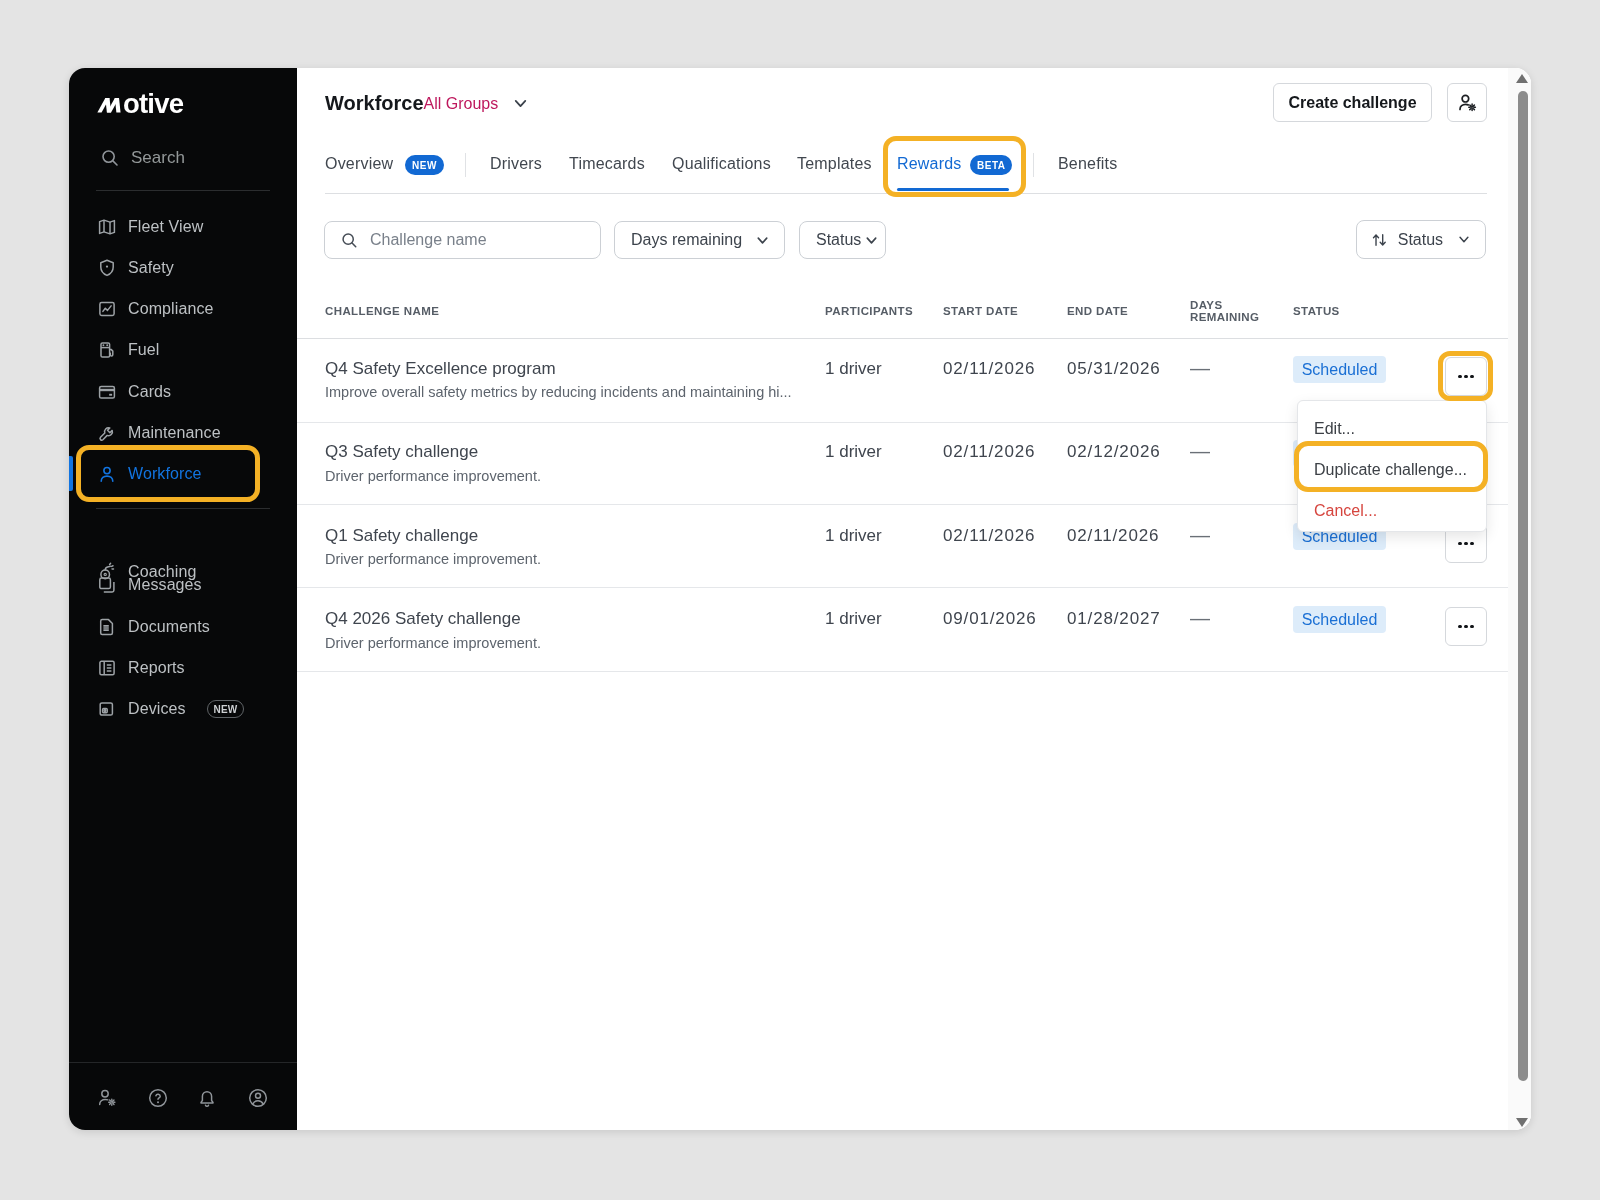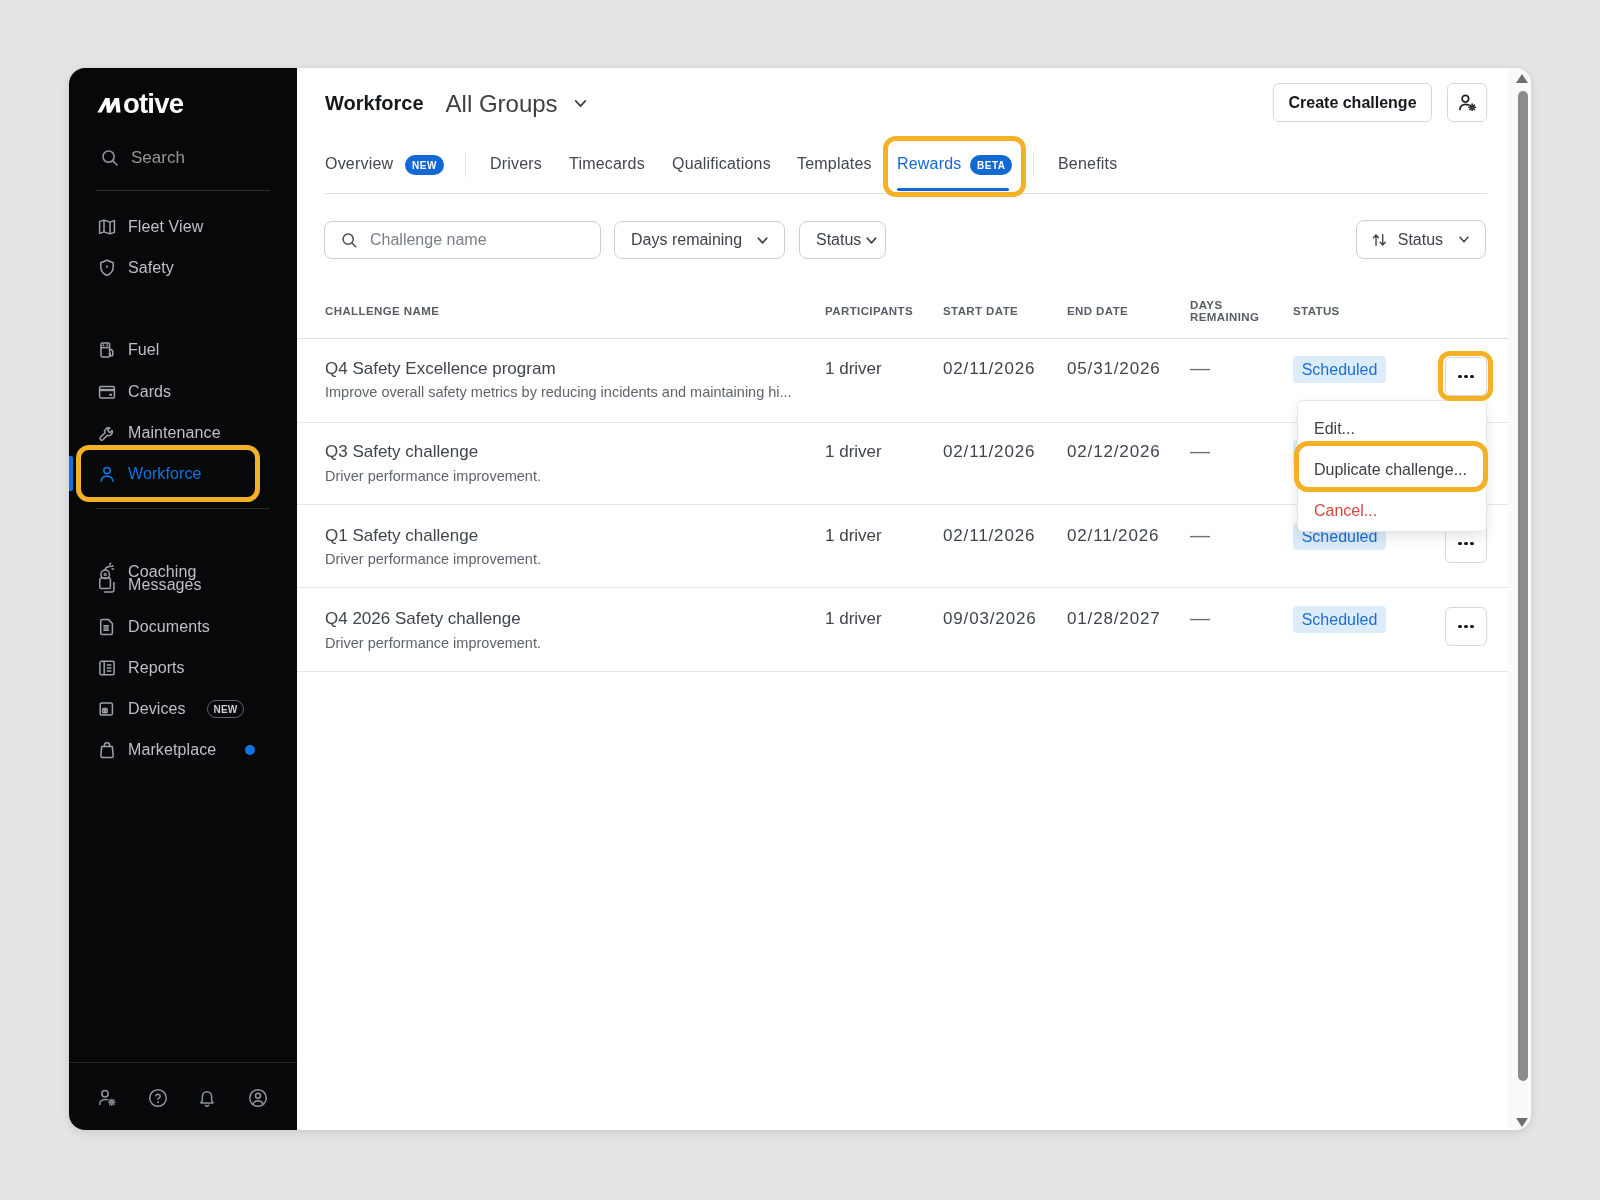--- a/index.html
+++ b/index.html
@@ -23,21 +23,21 @@
 .nav.act { color:#1274e0; }
 .bluebar { position:absolute; left:0; top:388px; width:4px; height:35px; background:#1274e0; border-radius:0 2px 2px 0; }
 .newpill { position:absolute; left:138px; width:37px; height:18px; border:1px solid #606467; border-radius:9px; color:#cdd0d3; font-size:10px; font-weight:bold; display:flex; align-items:center; justify-content:center; letter-spacing:.3px; }
 .bluedot { position:absolute; left:176px; width:10px; height:10px; border-radius:50%; background:#1274e0; }
 .bic { position:absolute; width:22px; height:22px; color:#8f9499; top:1019px; }
 
 .ring { position:absolute; border:5.5px solid #f4b125; background:transparent; }
 
 .hrow { position:absolute; left:28px; top:22px; height:27px; display:flex; align-items:center; }
 .hrow .h1 { font-size:20px; font-weight:bold; color:#15181c; letter-spacing:0; }
-.hrow .grp { margin-left:22px; font-size:24px; color:#404040; }
+.hrow .grp { margin-left:0; font-size:16px; color:#be185d; }
 .hrow .chev { margin-left:11px; }
 .btn { position:absolute; border:1px solid #d5d8dc; border-radius:6px; background:#fff; display:flex; align-items:center; justify-content:center; }
 .create { left:976px; top:15px; width:159px; height:39px; font-size:16px; font-weight:bold; color:#15181c; }
 .gearbtn { left:1150px; top:15px; width:40px; height:39px; color:#1c1f23; }
 
 .tabs-border { position:absolute; left:28px; top:125px; width:1162px; height:1px; background:#dddfe2; }
 .tab { position:absolute; top:87px; font-size:16px; color:#41474f; letter-spacing:.2px; }
 .tab.blue { color:#1269d3; }
 .badge { position:absolute; top:87px; height:20px; padding:0 7px; background:#1269d3; border-radius:10px; color:#fff; font-size:10px; font-weight:bold; display:flex; align-items:center; letter-spacing:.5px; }
 .tsep { position:absolute; top:85px; width:1px; height:24px; background:#e0e2e5; }
@@ -106,20 +106,27 @@
         </svg>
       <span class="lb">Fleet View</span>
     </div>
     <div class="nav" style="top:180px">
       <svg class="ic" viewBox="0 0 20 20" fill="none" stroke="currentColor" stroke-width="1.5" stroke-linejoin="round">
           <path d="M10 2.3 L16.2 4.7 V9 C16.2 13 13.7 15.9 10 17.4 C6.3 15.9 3.8 13 3.8 9 V4.7 Z"></path>
           <circle cx="10" cy="8.6" r="1.15" fill="currentColor" stroke="none"></circle>
         </svg>
       <span class="lb">Safety</span>
     </div>
+    <div class="nav" style="top:221px">
+      <svg class="ic" viewBox="0 0 20 20" fill="none" stroke="currentColor" stroke-width="1.5" stroke-linejoin="round">
+          <rect x="2.9" y="3.6" width="14.2" height="12.8" rx="1.7"></rect>
+          <path d="M5.9 12.4 L8.3 9.2 L10.5 11.4 L14.1 6.9" stroke-linecap="round"></path>
+        </svg>
+      <span class="lb">Compliance</span>
+    </div>
     <div class="nav" style="top:262px">
       <svg class="ic" viewBox="0 0 20 20" fill="none" stroke="currentColor" stroke-width="1.5" stroke-linejoin="round">
           <rect x="4" y="2.9" width="8.6" height="14.2" rx="1.4"></rect>
           <path d="M4 7.6 H12.6"></path>
           <path d="M12.6 9.4 h1.5 l1.7 1.7 v3.6 a1.25 1.25 0 0 1 -2.5 0 v-1.5" stroke-linecap="round"></path>
           <path d="M6.4 5.2 h.01 M10.2 5.2 h.01" stroke-width="1.9" stroke-linecap="round"></path>
         </svg>
       <span class="lb">Fuel</span>
     </div>
     <div class="nav" style="top:304px">
@@ -175,28 +182,20 @@
       <span class="lb">Reports</span>
     </div>
     <div class="nav" style="top:621px">
       <svg class="ic" viewBox="0 0 20 20" fill="none" stroke="currentColor" stroke-width="1.5" stroke-linejoin="round">
           <path d="M15.4 9.4 V5.6 a1.7 1.7 0 0 0 -1.7 -1.7 H4.9 A1.7 1.7 0 0 0 3.2 5.6 v8.8 a1.7 1.7 0 0 0 1.7 1.7 h8.8 a1.7 1.7 0 0 0 1.7 -1.7 Z"></path>
           <rect x="5.6" y="9.4" width="4.6" height="4.3" rx="1"></rect>
           <circle cx="7.9" cy="11.5" r="0.9"></circle>
         </svg>
       <span class="lb">Devices</span>
       <span class="newpill">NEW</span>
-    </div>
-    <div class="nav" style="top:662px">
-      <svg class="ic" viewBox="0 0 20 20" fill="none" stroke="currentColor" stroke-width="1.5" stroke-linejoin="round">
-          <path d="M4.7 6.6 h10.6 l.9 9.3 a1.4 1.4 0 0 1 -1.4 1.5 H5.2 a1.4 1.4 0 0 1 -1.4 -1.5 Z"></path>
-          <path d="M7.3 6.6 V5.4 a2.7 2.7 0 0 1 5.4 0 V6.6"></path>
-        </svg>
-      <span class="lb">Marketplace</span>
-      <span class="bluedot" style="top:15px"></span>
     </div>
 
     <svg class="bic" style="left:27px" viewBox="0 0 22 22" fill="none" stroke="currentColor" stroke-width="1.5" stroke-linecap="round">
         <circle cx="9" cy="6.7" r="3.2"></circle>
         <path d="M3.7 17.5 v-.3 c0-2.9 2.4-4.8 5.6-4.8 .9 0 1.8.15 2.6.45"></path>
         <g transform="translate(15.8,15.2)">
           <circle r="1.0" stroke-width="1.2"></circle>
           <path d="M2.0 0 L3.1 0 M-2.0 0 L-3.1 0 M0 2.0 L0 3.1 M0 -2.0 L0 -3.1 M1.41 1.41 L2.19 2.19 M-1.41 -1.41 L-2.19 -2.19 M1.41 -1.41 L2.19 -2.19 M-1.41 1.41 L-2.19 2.19" stroke-width="1.4"></path>
         </g>
       </svg>
@@ -327,21 +326,21 @@
     <div class="dots" style="top:456px">
         <i></i>
         <i></i>
         <i></i>
       </div>
     <div class="rline" style="top:519px"></div>
 
     <span class="rtitle" style="top:541px">Q4 2026 Safety challenge</span>
     <span class="rdesc" style="top:567px">Driver performance improvement.</span>
     <span class="rcell" style="left:528px; top:541px">1 driver</span>
-    <span class="rcell num" style="left:646px; top:541px">09/03/2026</span>
+    <span class="rcell num" style="left:646px; top:541px">09/01/2026</span>
     <span class="rcell num" style="left:770px; top:541px">01/28/2027</span>
     <span class="dash" style="top:539px">—</span>
     <span class="chip" style="top:538px">Scheduled</span>
     <div class="dots" style="top:539px">
         <i></i>
         <i></i>
         <i></i>
       </div>
     <div class="rline" style="top:603px"></div>
 

